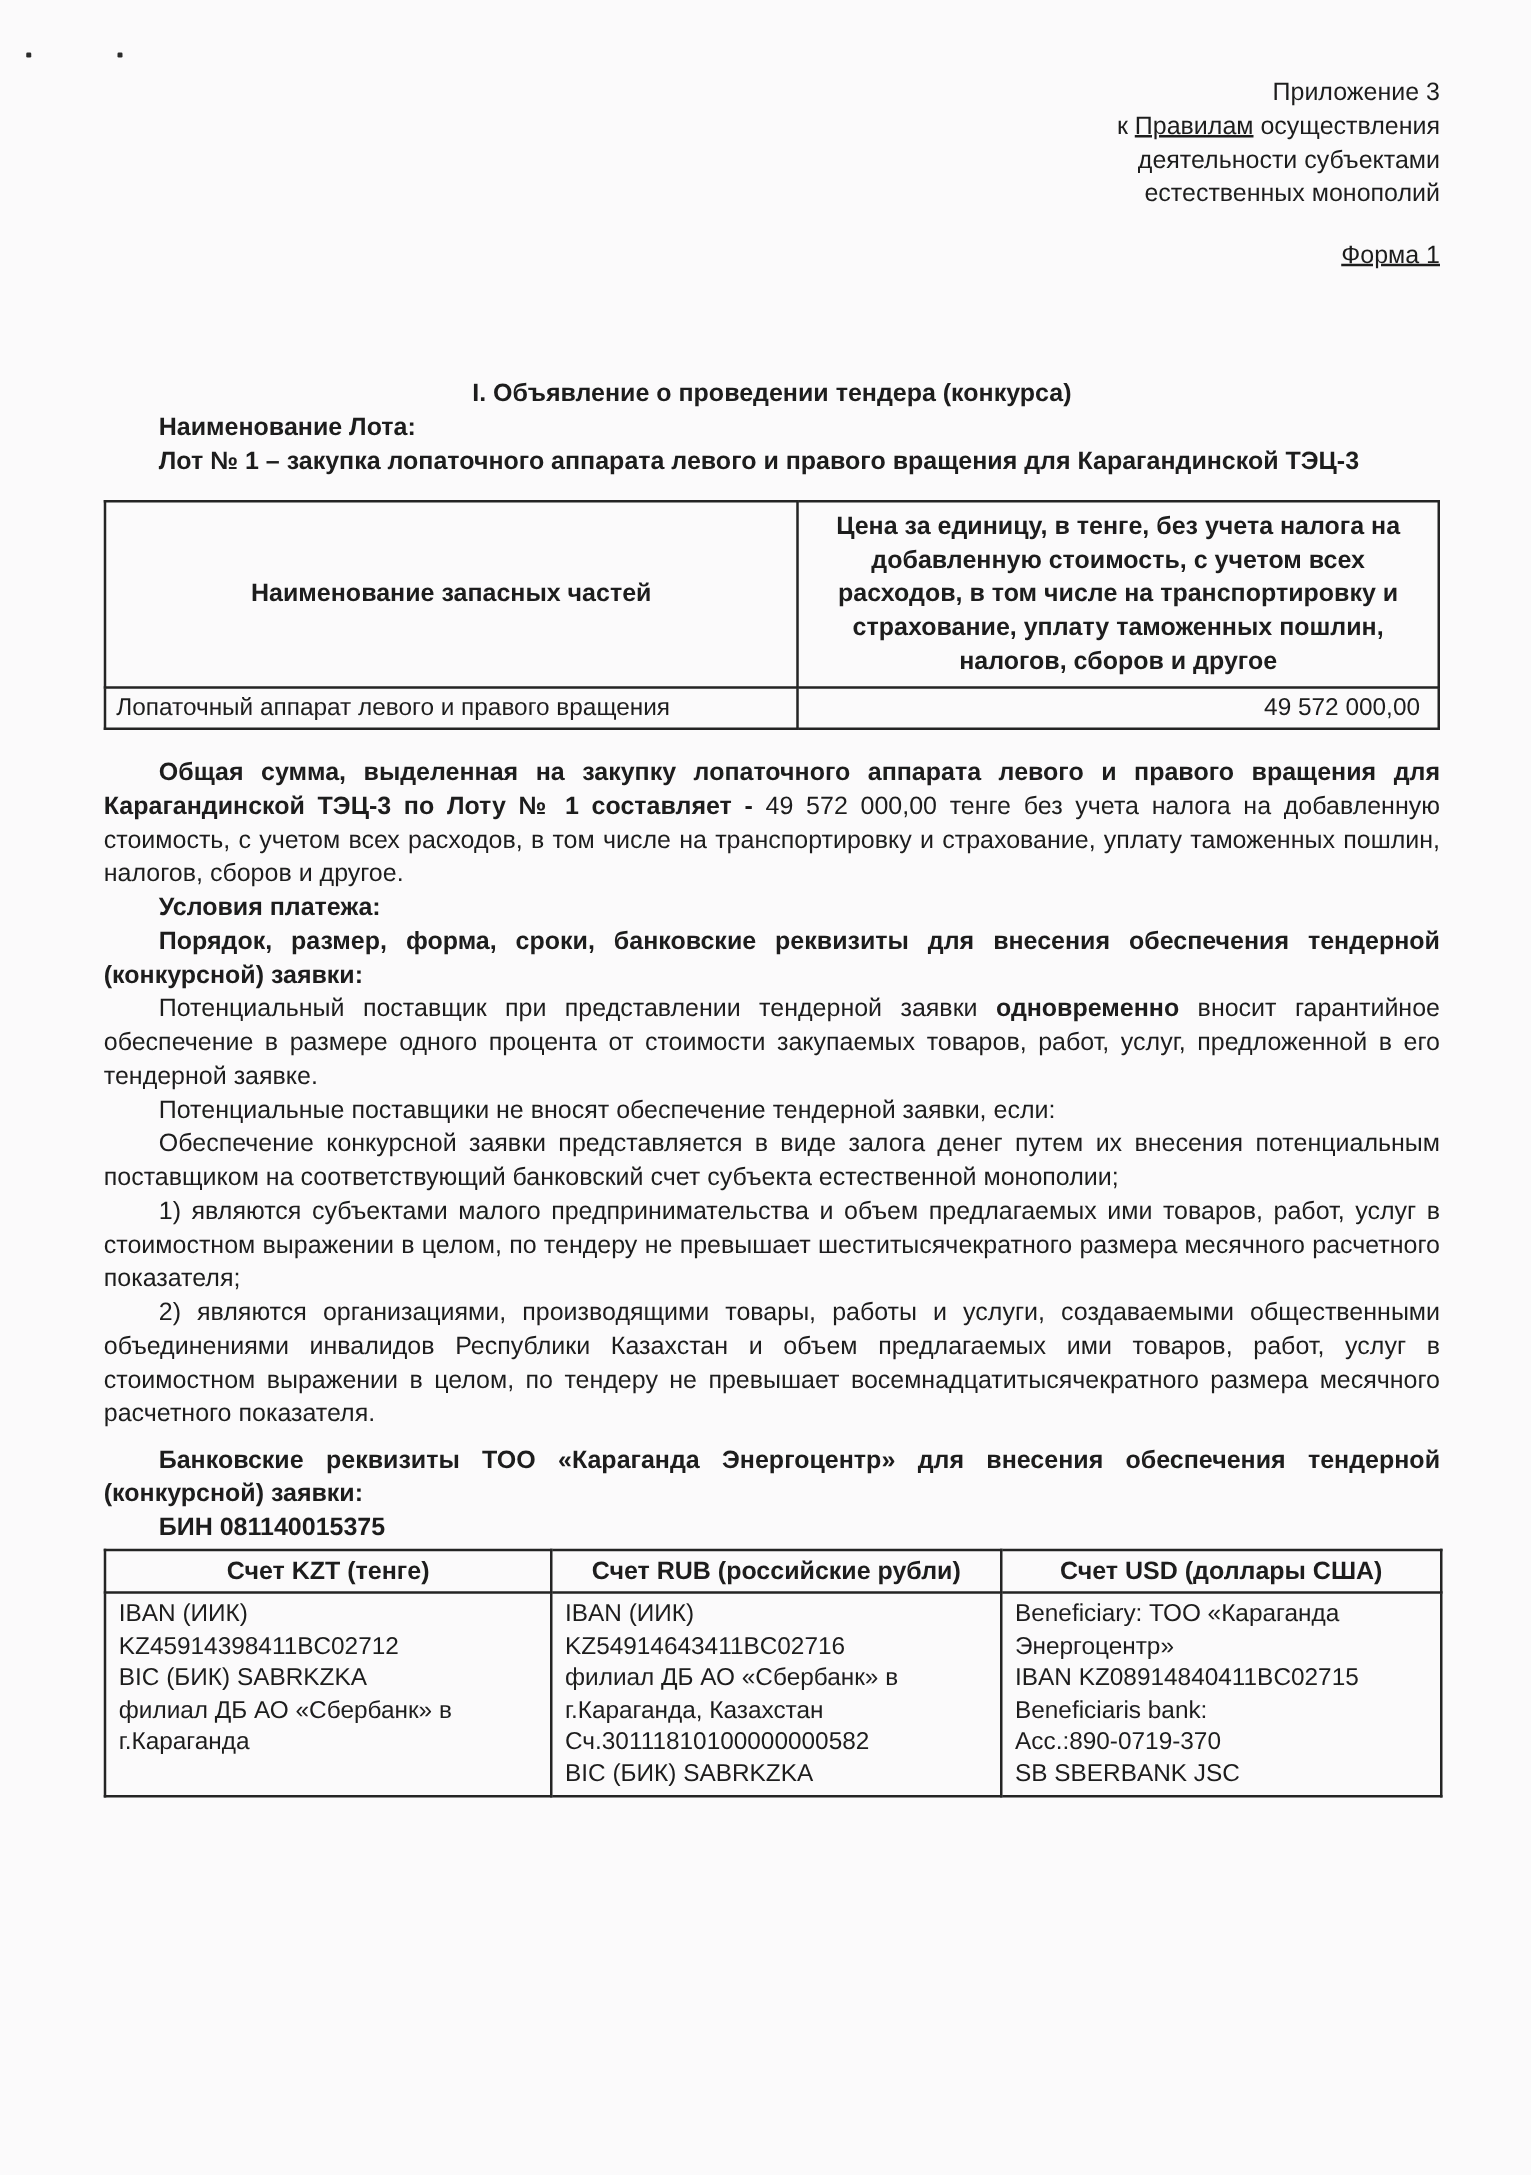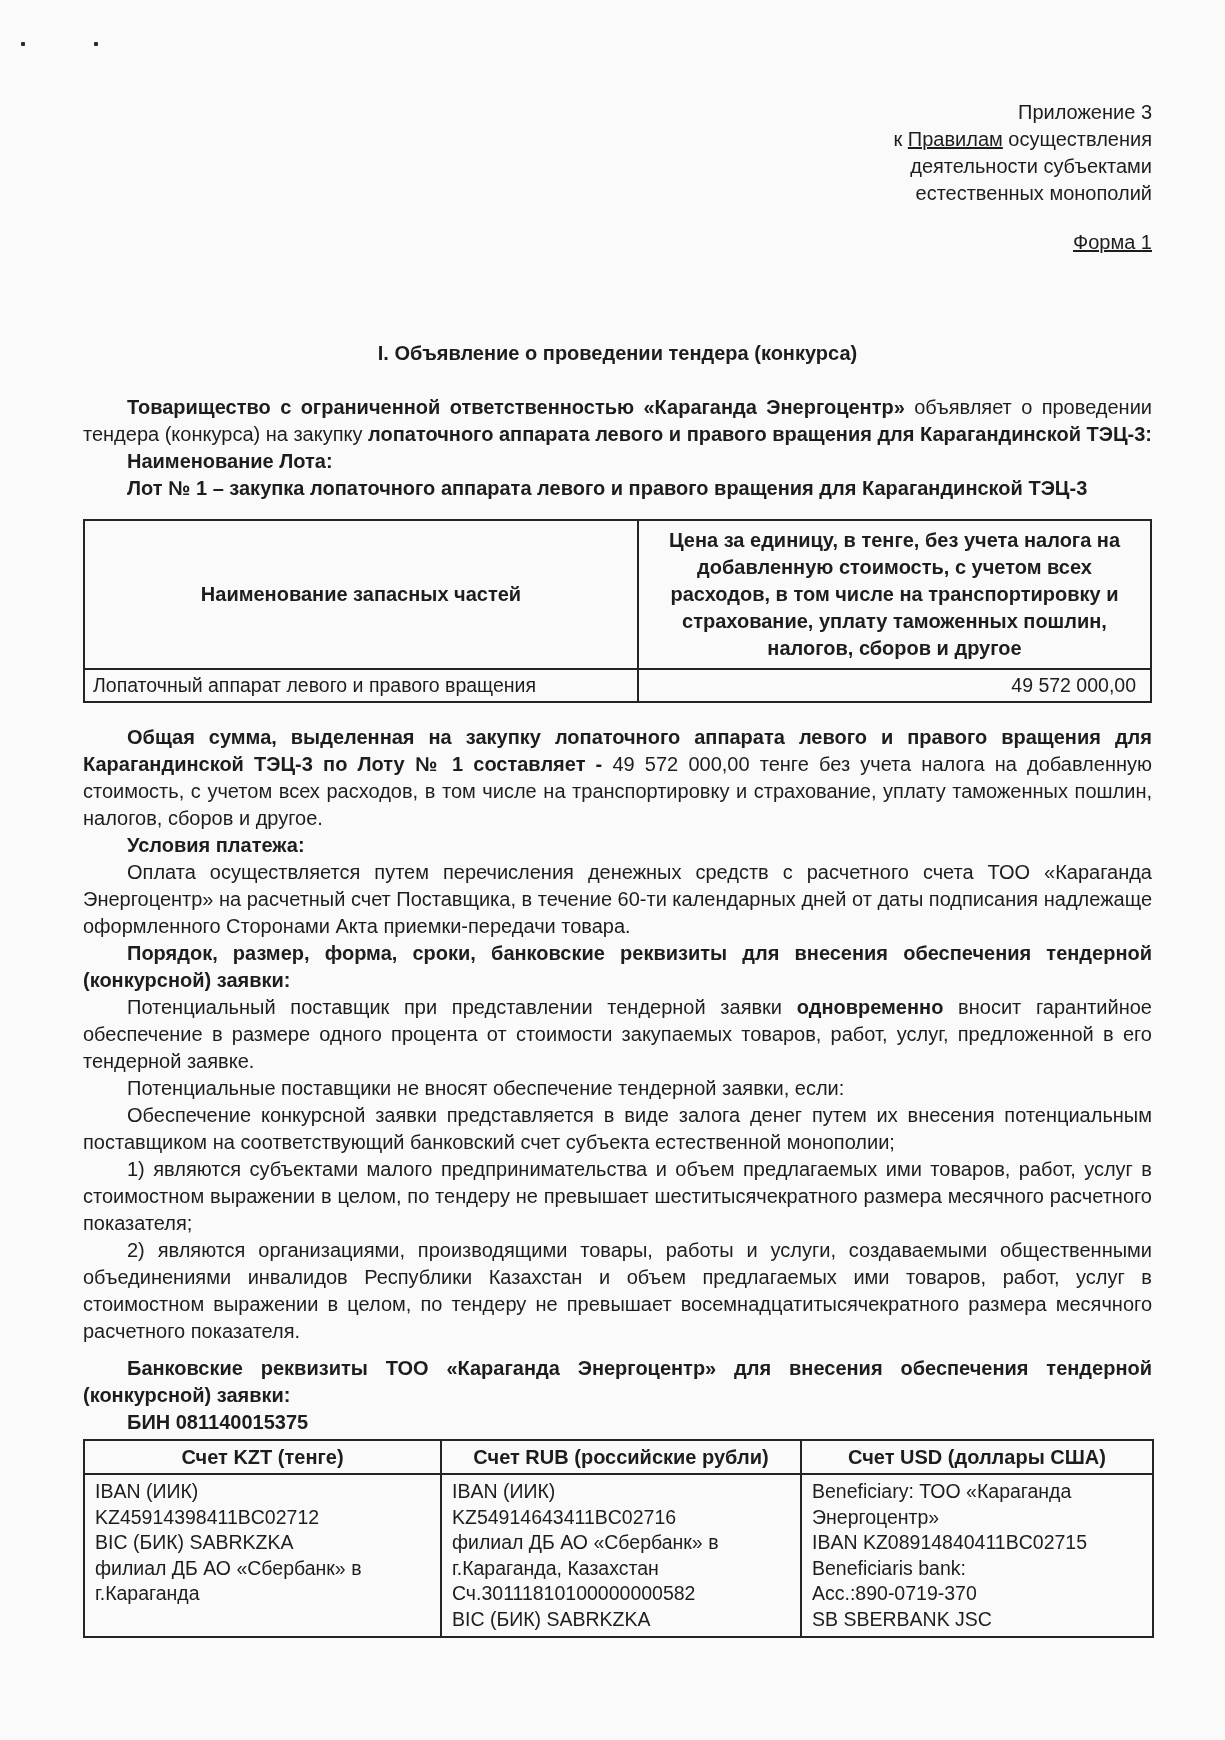--- a/index.html
+++ b/index.html
@@ -11,21 +11,21 @@
     position:relative;
     overflow:hidden;
   }
   .doc{
     position:absolute;left:83px;top:0;width:1069px;
     font-size:20px;line-height:27px;
   }
   .dot{position:absolute;width:4px;height:4px;background:#2b2b2b;border-radius:1px;}
   .dot1{left:21px;top:42px;}
   .dot2{left:94px;top:42px;}
-  .appendix{margin-top:99px;text-align:right;}
+  .appendix{margin-top:61px;text-align:right;}
   .underline{text-decoration:underline;}
   .form-label{margin-top:22px;text-align:right;text-decoration:underline;}
   .doc-title{margin-top:84px;text-align:center;font-weight:bold;}
   p{margin:0;}
   .para{text-align:justify;}
   .indent{text-indent:44px;}
   .b{font-weight:bold;}
   table{border-collapse:collapse;table-layout:fixed;width:1069px;}
   table, td, th{border:2px solid #242424;}
   th{font-weight:bold;padding:6px 10px;}
@@ -58,42 +58,40 @@
     <div>Приложение 3</div>
     <div><span>к </span><span class="underline">Правилам</span><span> осуществления</span></div>
     <div>деятельности субъектами</div>
     <div>естественных монополий</div>
   </div>
 
   <div class="form-label">Форма 1</div>
 
   <div class="doc-title">I. Объявление о проведении тендера (конкурса)</div>
 
-  <p class="para indent" style="margin-top:27px;"><span class="b">Товарищество с ограниченной ответственностью «Караганда Энергоцентр»</span><span> объявляет о проведении тендера (конкурса) на закупку </span><span class="b">лопаточного аппарата левого и правого вращения для Карагандинской ТЭЦ-3:</span></p>
 
   <p class="para indent b">Наименование Лота:</p>
   <p class="para indent b">Лот № 1 – закупка лопаточного аппарата левого и правого вращения для Карагандинской ТЭЦ-3</p>
 
   <table class="t1">
     <tbody>
         <tr class="hrow">
       <th class="c1">Наименование запасных частей</th>
       <th>Цена за единицу, в тенге, без учета налога на добавленную стоимость, с учетом всех расходов, в том числе на транспортировку и страхование, уплату таможенных пошлин, налогов, сборов и другое</th>
     </tr>
     <tr class="drow">
       <td class="name-cell">Лопаточный аппарат левого и правого вращения</td>
       <td class="price-cell">49 572 000,00</td>
     </tr>
   </tbody>
     </table>
 
   <p class="para indent sec-gap"><span class="b">Общая сумма, выделенная на закупку лопаточного аппарата левого и правого вращения для Карагандинской ТЭЦ-3 по Лоту № 1 составляет - </span><span> 49 572 000,00 тенге без учета налога на добавленную стоимость, с учетом всех расходов, в том числе на транспортировку и страхование, уплату таможенных пошлин, налогов, сборов и другое.</span></p>
 
   <p class="para indent b">Условия платежа:</p>
-  <p class="para indent">Оплата осуществляется путем перечисления денежных средств с расчетного счета ТОО «Караганда Энергоцентр» на расчетный счет Поставщика, в течение 60-ти календарных дней от даты подписания надлежаще оформленного Сторонами  Акта приемки-передачи товара.</p>
 
   <p class="para indent b">Порядок, размер, форма, сроки, банковские реквизиты для внесения обеспечения тендерной (конкурсной) заявки:</p>
   <p class="para indent"><span>Потенциальный поставщик при представлении тендерной заявки </span><span class="b">одновременно</span><span> вносит гарантийное обеспечение в размере одного процента от стоимости закупаемых товаров, работ, услуг, предложенной в его тендерной заявке.</span></p>
   <p class="para indent">Потенциальные поставщики не вносят обеспечение тендерной заявки, если:</p>
   <p class="para indent">Обеспечение конкурсной заявки представляется в виде залога денег путем их внесения потенциальным поставщиком на соответствующий банковский счет субъекта естественной монополии;</p>
   <p class="para indent">1) являются субъектами малого предпринимательства и объем предлагаемых ими товаров, работ, услуг в стоимостном выражении в целом, по тендеру не превышает шеститысячекратного размера месячного расчетного показателя;</p>
   <p class="para indent">2) являются организациями, производящими товары, работы и услуги, создаваемыми общественными объединениями инвалидов Республики Казахстан и объем предлагаемых ими товаров, работ, услуг в стоимостном выражении в целом, по тендеру не превышает восемнадцатитысячекратного размера месячного расчетного показателя.</p>
 
   <p class="para indent b bank-heading">Банковские реквизиты ТОО «Караганда Энергоцентр» для внесения обеспечения тендерной (конкурсной) заявки:</p>
   <p class="para indent b">БИН 081140015375</p>

